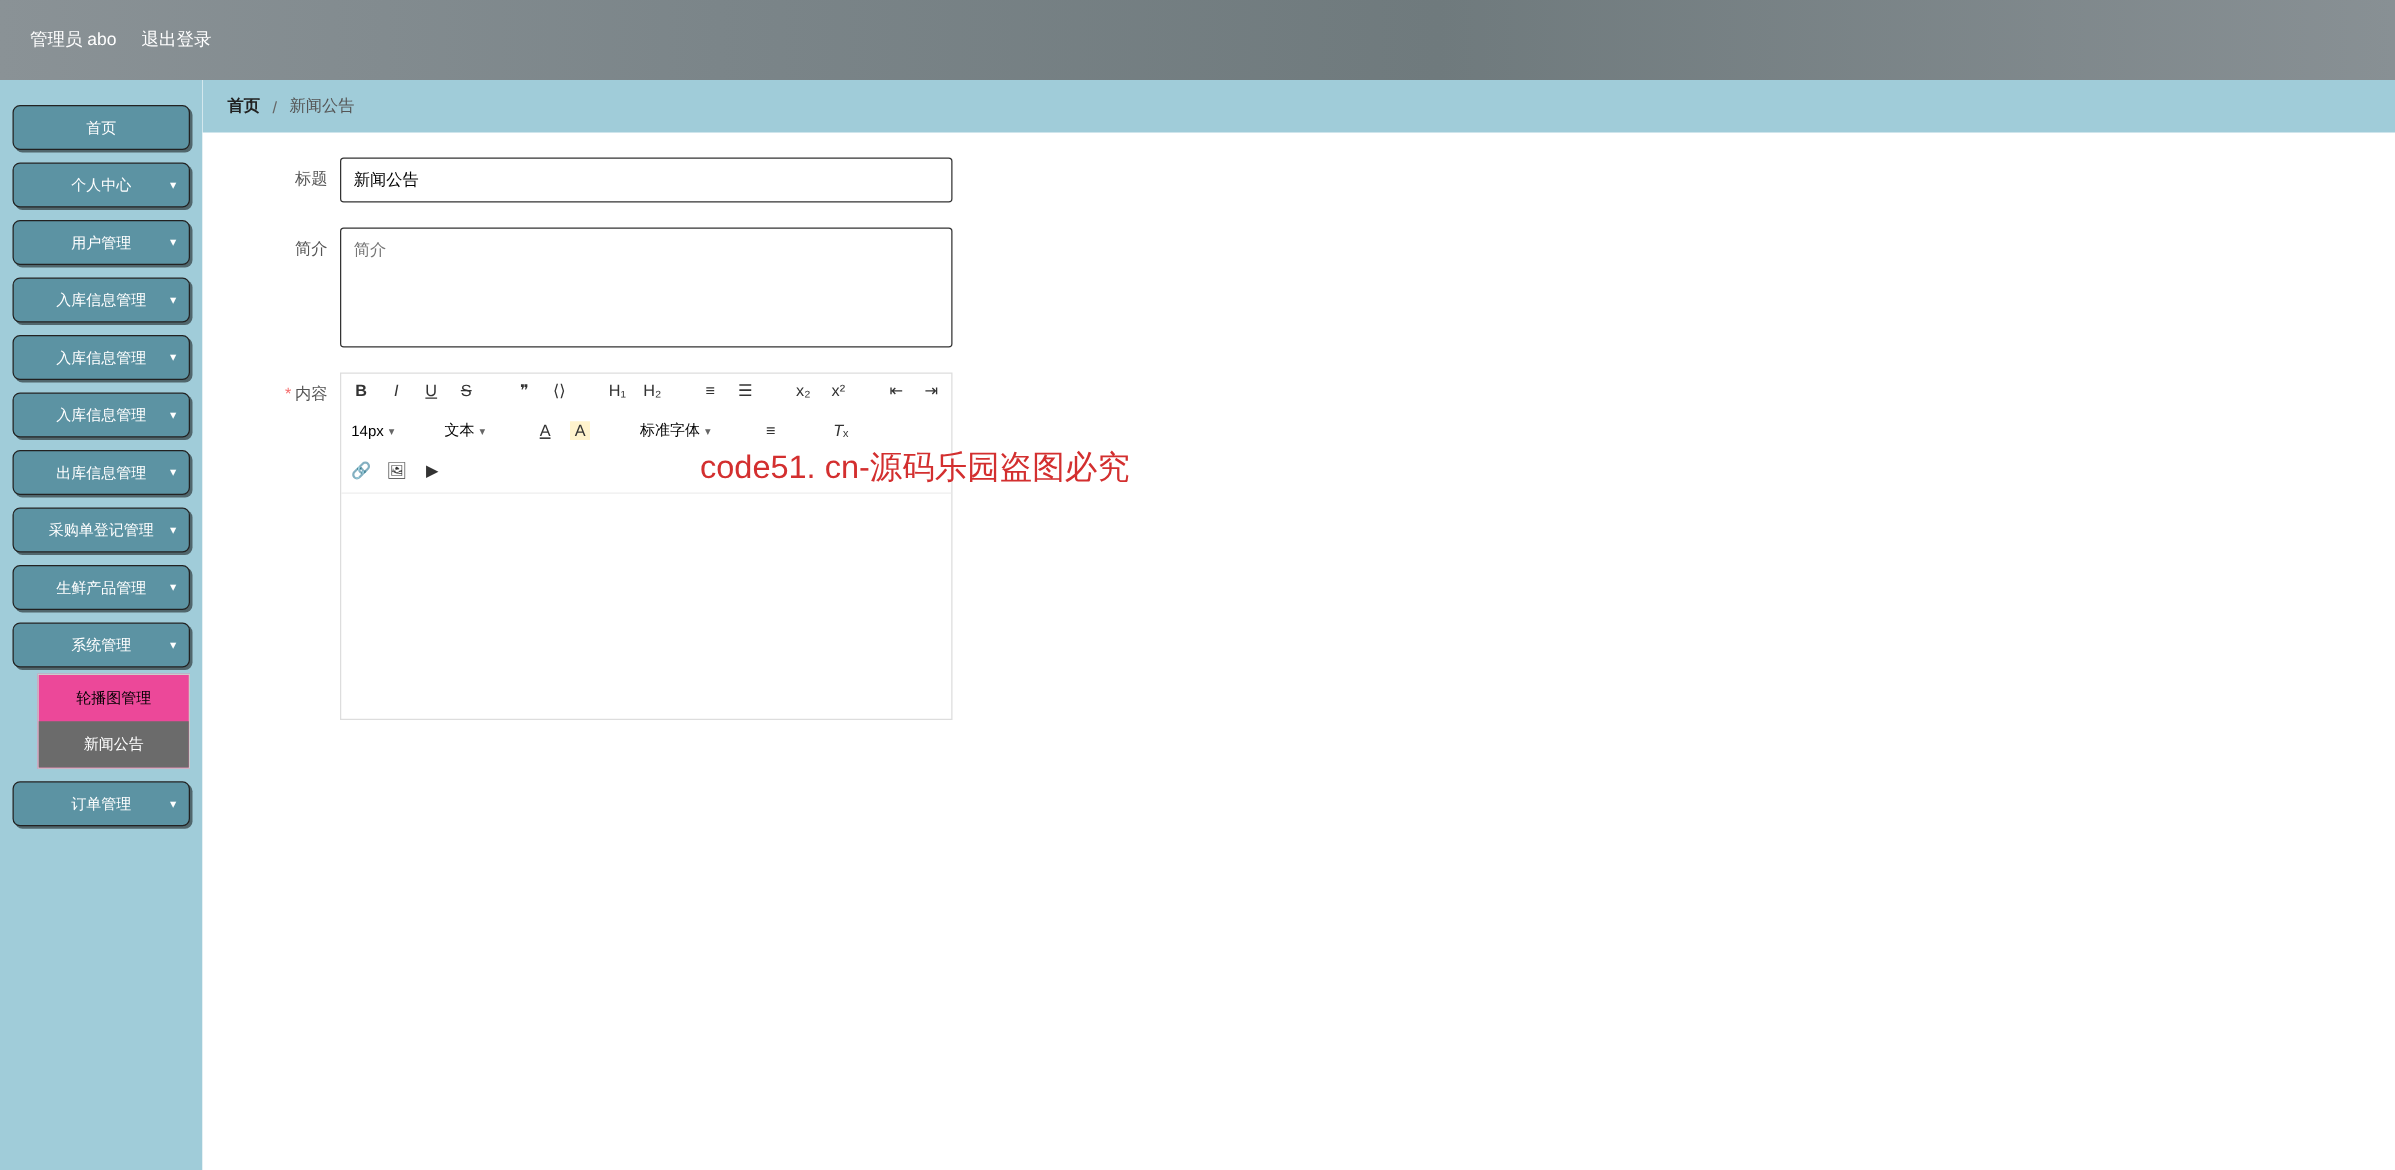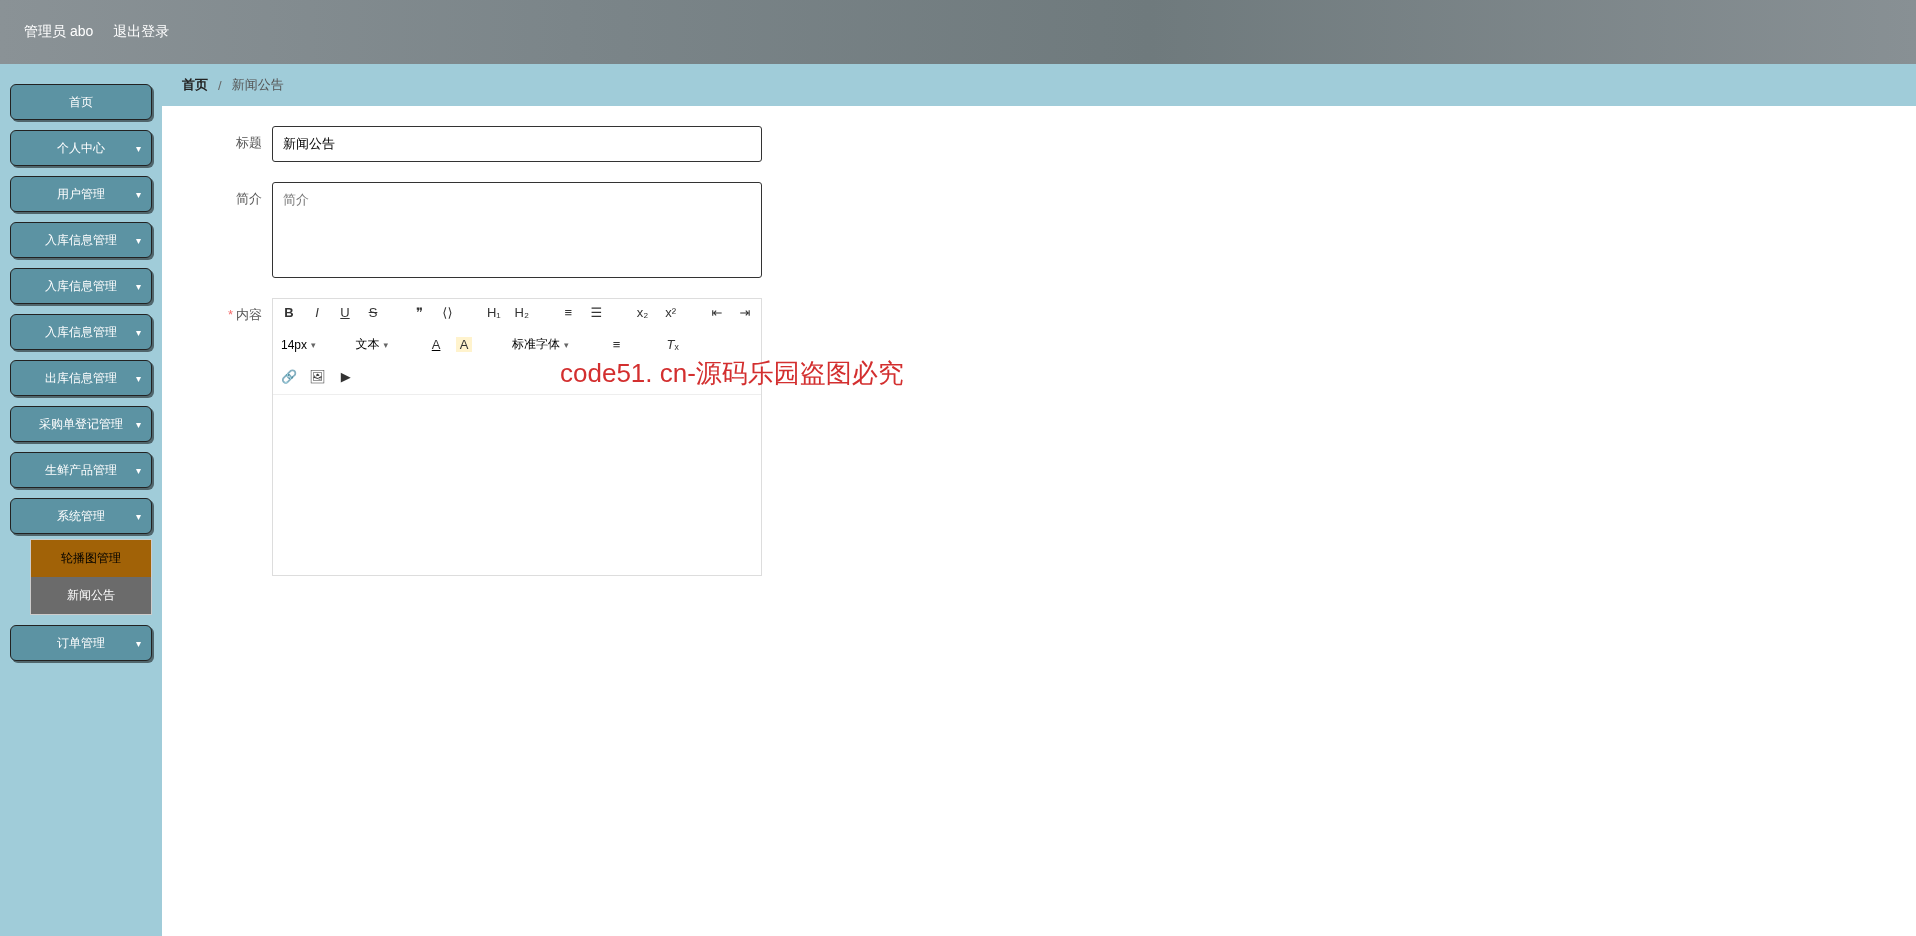--- a/index.html
+++ b/index.html
@@ -16,21 +16,21 @@
 .header-right { display: flex; gap: 20px; color: #fff; font-size: 14px; }
 .header-link { cursor: pointer; text-align: center; }
 
 
 .layout { display: flex; height: calc(100% - 64px); position: relative; z-index: 2; }
 
 
 .sidebar { width: 162px; background: #a0ccd9; padding: 20px 10px; overflow-y: auto; }
 .sidebar-item { display: flex; align-items: center; justify-content: center; height: 36px; margin-bottom: 10px; background: #5c93a3; color: #fff; font-size: 12px; border: 1.5px solid #222; border-radius: 6px; box-shadow: 2px 2px 0 rgba(0,0,0,0.5); cursor: pointer; position: relative; }
 .sidebar-item .chev { position: absolute; right: 10px; font-size: 10px; }
-.sidebar-submenu { background: #a16207; border: 1px solid #ccc; margin: -5px 0 10px 20px; }
+.sidebar-submenu { background: #ec4899; border: 1px solid #ccc; margin: -5px 0 10px 20px; }
 .sidebar-subitem { padding: 10px 14px; font-size: 12px; cursor: pointer; text-align: center; }
 .sidebar-subitem.active { background: #6b6b6b; color: #fff; }
 
 
 .main { flex: 1; background: #fff; overflow-y: auto; }
 .breadcrumb { background: #a0ccd9; padding: 12px 20px; font-size: 13px; display: flex; gap: 10px; align-items: center; }
 .breadcrumb .sep { color: #666; }
 .breadcrumb .home { font-weight: bold; color: #222; }
 .breadcrumb .cur { color: #555; }
 

